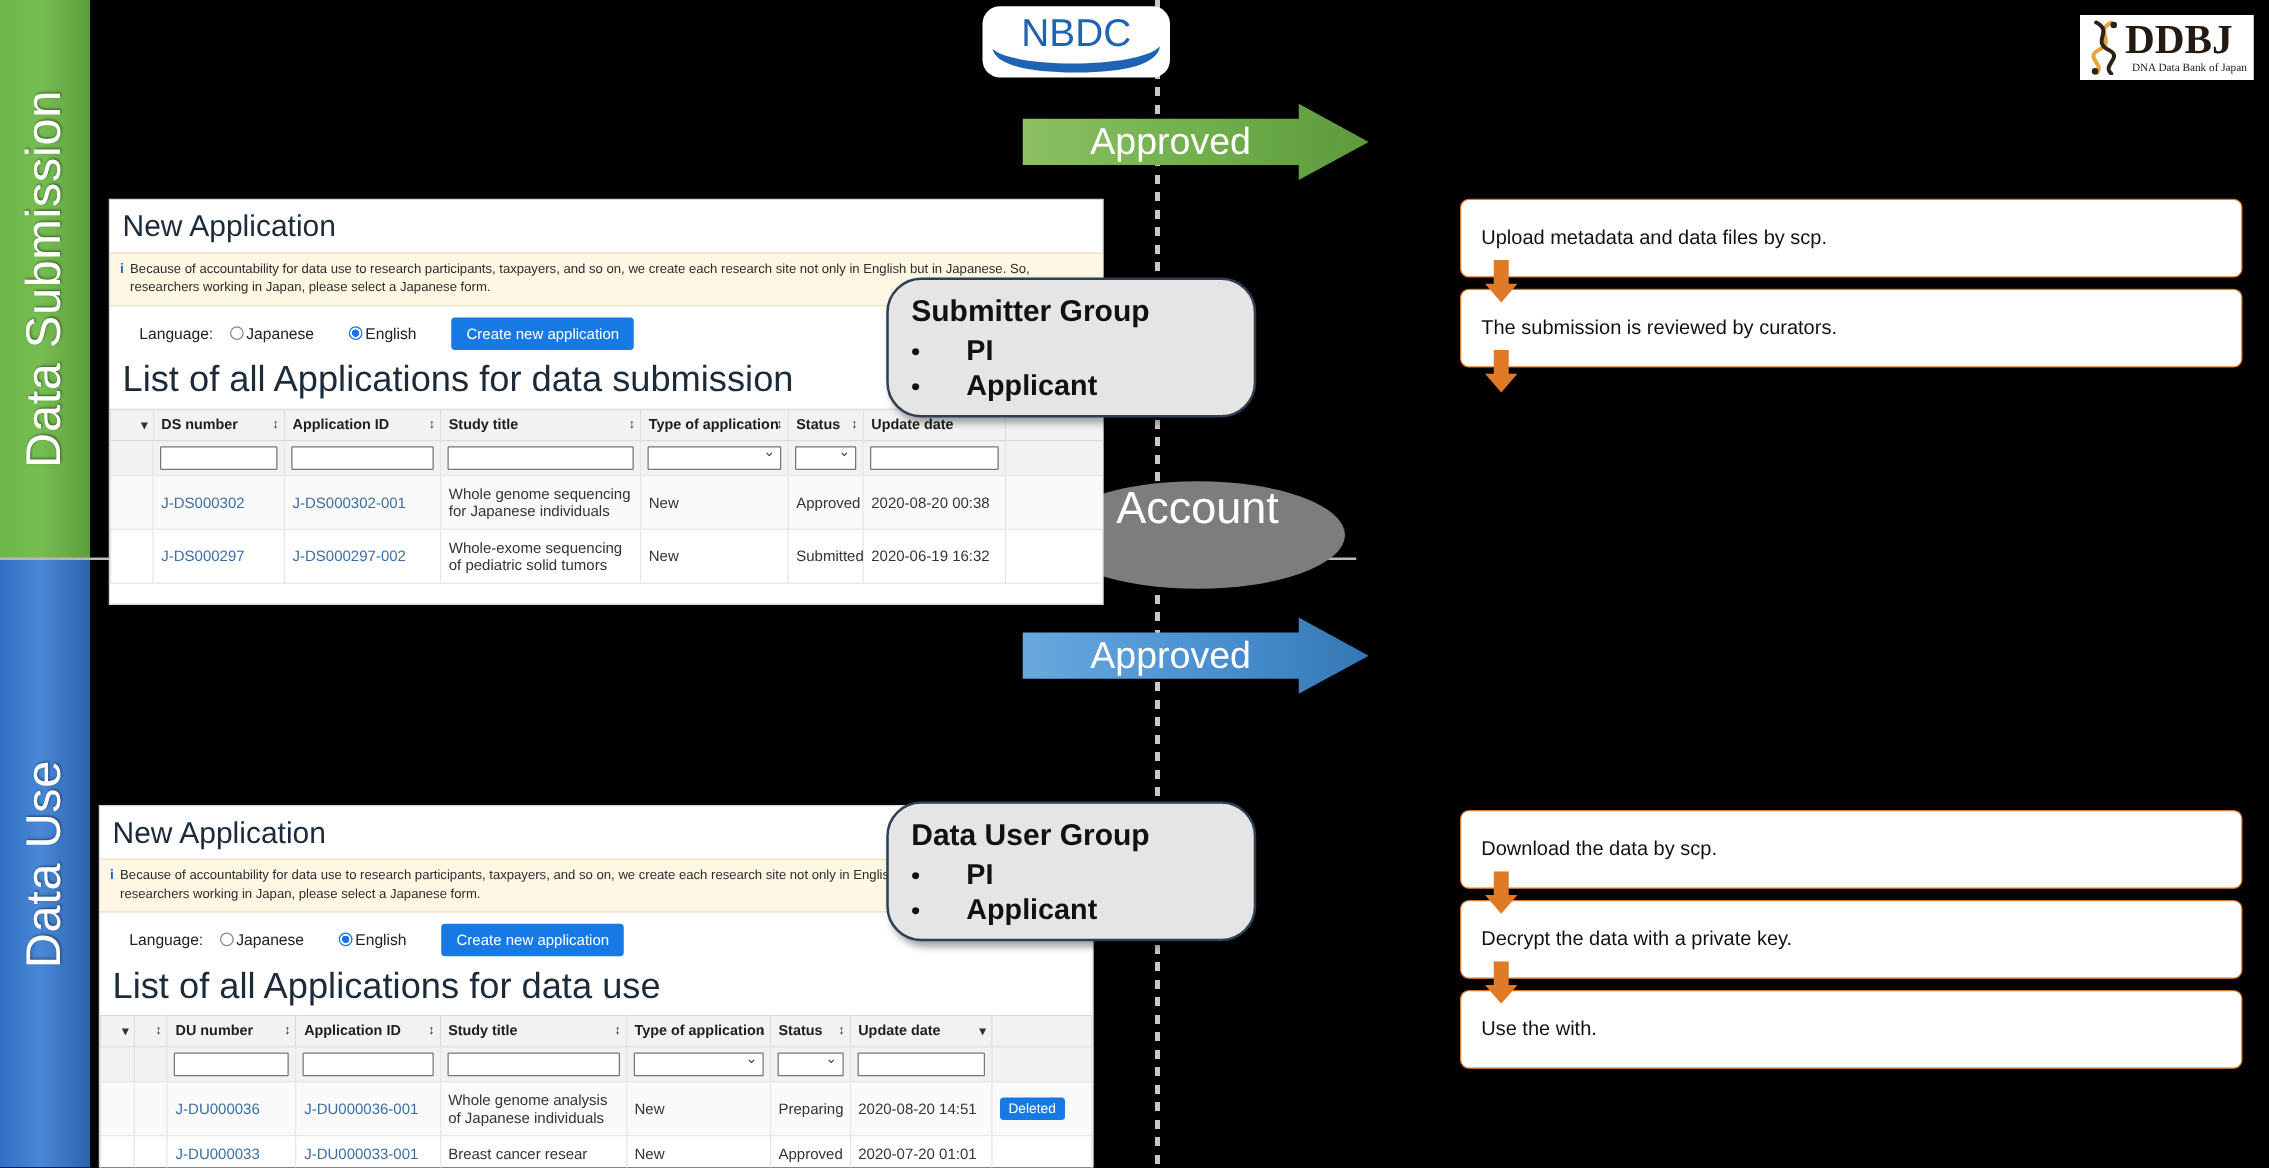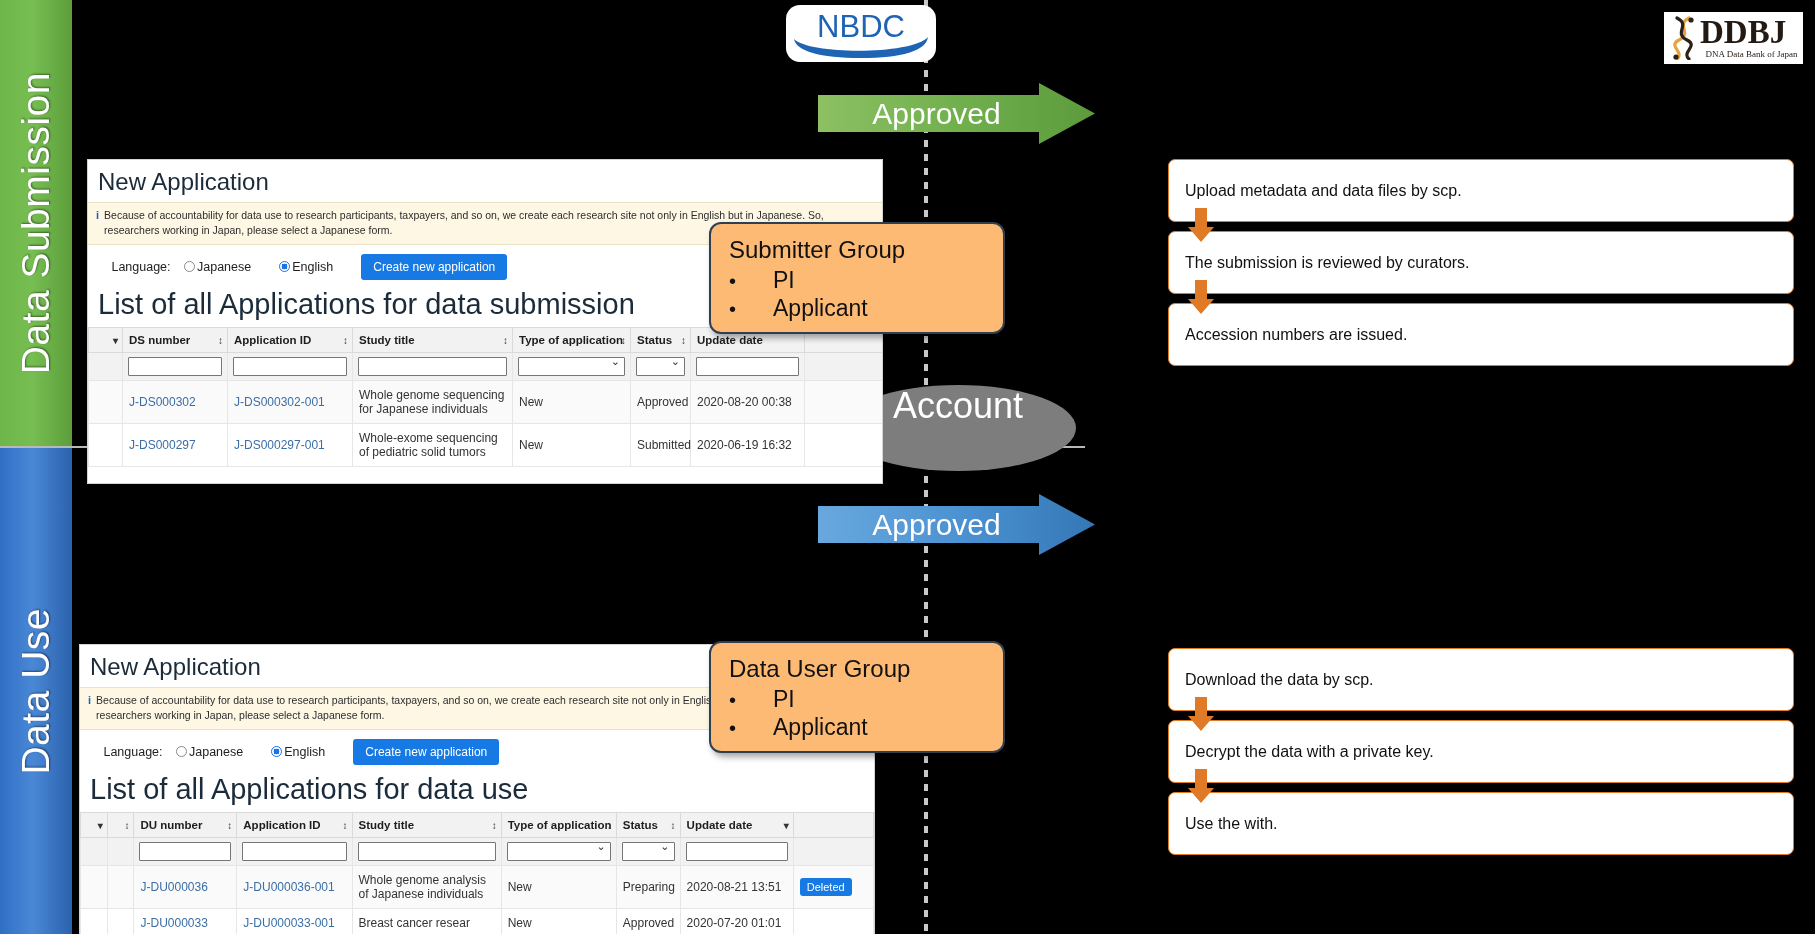--- a/index.html
+++ b/index.html
@@ -130,22 +130,22 @@
     position: relative;
   }
   .fsel::after { content: "⌄"; position: absolute; right: 4px; top: -3px; font-size: 11px; color: #333; }
   .badge-deleted {
     display: inline-block; background: #1779e3; color: #fff; font-size: 11px;
     padding: 3px 7px; border-radius: 3px;
   }
 
   
   .callout {
-    position: absolute; background: #fdba74; border: 2.5px solid #2f3f52; border-radius: 12px;
-    box-shadow: 3px 4px 6px rgba(0,0,0,.35); padding: 12px 18px 14px 18px;
+    position: absolute; background: #e5e5e5; border: 2.5px solid #2f3f52; border-radius: 28px;
+    box-shadow: 3px 4px 6px rgba(0,0,0,.35); padding: 12px 18px 14px 18px; font-weight: bold;
   }
   #callout-submitter { left: 709px; top: 222px; width: 296px; height: 112px; }
   #callout-datauser  { left: 709px; top: 641px; width: 296px; height: 112px; }
   .callout-title { font-size: 24px; color: #111; margin-bottom: 2px; }
   .callout ul { list-style: none; }
   .callout li { font-size: 23px; color: #111; line-height: 1.22; display: flex; align-items: baseline; }
   .callout li .bul { width: 44px; font-size: 20px; }
 
   
   .stepbox {
@@ -295,21 +295,21 @@
           <td><span class="lnk">J-DS000302-001</span></td>
           <td>Whole genome sequencing for Japanese individuals</td>
           <td>New</td>
           <td>Approved</td>
           <td>2020-08-20 00:38</td>
           <td></td>
         </tr>
         <tr>
           <td></td>
           <td><span class="lnk">J-DS000297</span></td>
-          <td><span class="lnk">J-DS000297-001</span></td>
+          <td><span class="lnk">J-DS000297-002</span></td>
           <td>Whole-exome sequencing of pediatric solid tumors</td>
           <td>New</td>
           <td>Submitted</td>
           <td>2020-06-19 16:32</td>
           <td></td>
         </tr>
       </tbody>
     </table>
   </div>
 
@@ -376,21 +376,21 @@
           <td class="filtercell"></td>
         </tr>
         <tr class="alt">
           <td></td>
           <td></td>
           <td><span class="lnk">J-DU000036</span></td>
           <td><span class="lnk">J-DU000036-001</span></td>
           <td>Whole genome analysis of Japanese individuals</td>
           <td>New</td>
           <td>Preparing</td>
-          <td>2020-08-21 13:51</td>
+          <td>2020-08-20 14:51</td>
           <td><span class="badge-deleted">Deleted</span></td>
         </tr>
         <tr>
           <td></td>
           <td></td>
           <td><span class="lnk">J-DU000033</span></td>
           <td><span class="lnk">J-DU000033-001</span></td>
           <td>Breast cancer resear</td>
           <td>New</td>
           <td>Approved</td>
@@ -424,21 +424,20 @@
         </li>
       <li>
           <span class="bul">•</span>
           <span>Applicant</span>
         </li>
     </ul>
   </div>
 
   <div class="stepbox" id="sb1">Upload metadata and data files by scp.</div>
   <div class="stepbox" id="sb2">The submission is reviewed by curators.</div>
-  <div class="stepbox" id="sb3">Accession numbers are issued.</div>
   <svg class="steparrow" id="sa1" viewBox="0 0 26 34">
     <path d="M7,0 L19,0 L19,19 L26,19 L13,34 L0,19 L7,19 Z" fill="#e07a26"></path>
   </svg>
   <svg class="steparrow" id="sa2" viewBox="0 0 26 34">
     <path d="M7,0 L19,0 L19,19 L26,19 L13,34 L0,19 L7,19 Z" fill="#e07a26"></path>
   </svg>
 
   <div class="stepbox" id="ub1">Download the data by scp.</div>
   <div class="stepbox" id="ub2">Decrypt the data with a private key.</div>
   <div class="stepbox" id="ub3">Use the with.</div>

